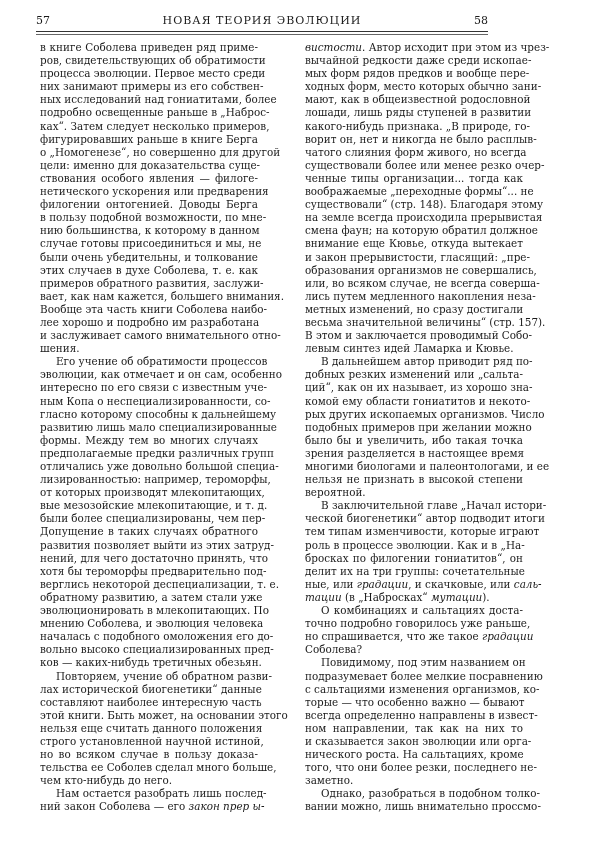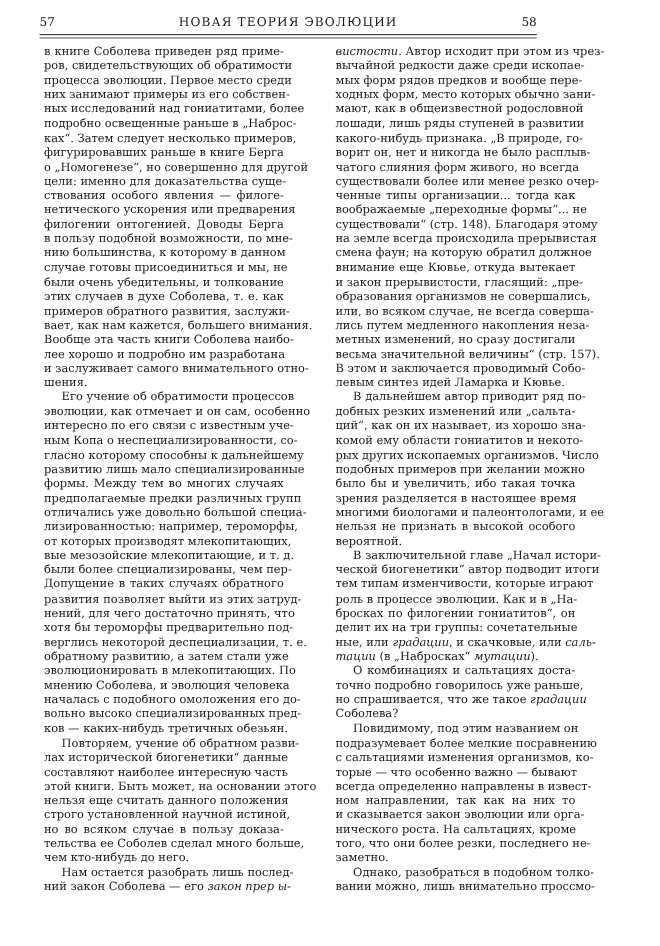--- a/index.html
+++ b/index.html
@@ -131,21 +131,21 @@
     <span class="line last"><span>левым синтез идей Ламарка и Кювье.</span></span>
     <span class="line indent"><span>В дальнейшем автор приводит ряд по-</span></span>
     <span class="line"><span>добных резких изменений или „сальта-</span></span>
     <span class="line"><span>ций“, как он их называет, из хорошо зна-</span></span>
     <span class="line"><span>комой ему области гониатитов и некото-</span></span>
     <span class="line"><span>рых других ископаемых организмов. Число</span></span>
     <span class="line"><span>подобных примеров при желании можно</span></span>
     <span class="line"><span>было бы и увеличить, ибо такая точка</span></span>
     <span class="line"><span>зрения разделяется в настоящее время</span></span>
     <span class="line"><span>многими биологами и палеонтологами, и ее</span></span>
-    <span class="line"><span>нельзя не признать в высокой особого</span></span>
+    <span class="line"><span>нельзя не признать в высокой степени</span></span>
     <span class="line last"><span>вероятной.</span></span>
     <span class="line indent"><span>В заключительной главе „Начал истори-</span></span>
     <span class="line"><span>ческой биогенетики“ автор подводит итоги</span></span>
     <span class="line"><span>тем типам изменчивости, которые играют</span></span>
     <span class="line"><span>роль в процессе эволюции. Как и в „На-</span></span>
     <span class="line"><span>бросках по филогении гониатитов“, он</span></span>
     <span class="line"><span>делит их на три группы: сочетательные</span></span>
     <span class="line"><span>ные, или </span><span class="i">градации</span><span>, и скачковые, или </span><span class="i">саль-</span></span>
     <span class="line last"><span class="i">тации</span><span> (в „Набросках“ </span><span class="i">мутации</span><span>).</span></span>
     <span class="line indent"><span>О комбинациях и сальтациях доста-</span></span>

